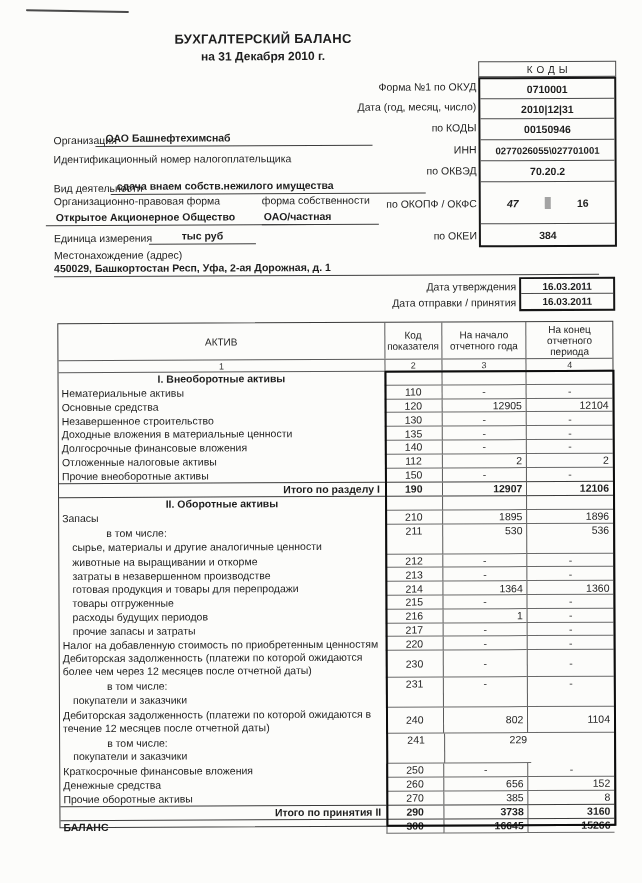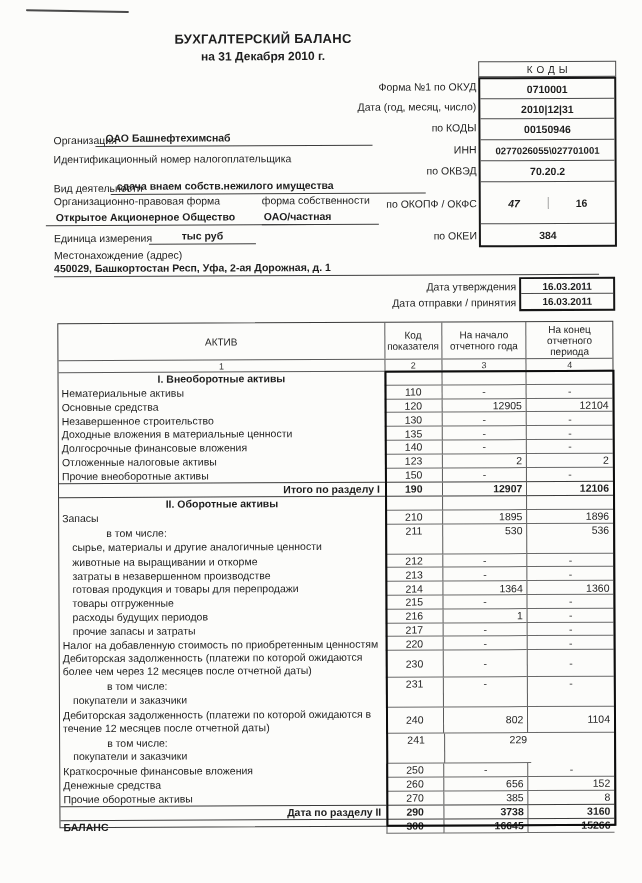--- a/index.html
+++ b/index.html
@@ -18,21 +18,21 @@
 
   .codes-label { position:absolute; right:164px; white-space:nowrap; text-align:right; }
   .codes-box { position:absolute; left:480px; top:62px; width:138px; }
   .codes-head { height:16px; border:1px solid #4a4a4a; display:flex; align-items:center; justify-content:center;
                 font-size:10px; letter-spacing:4px; padding-left:4px; }
   .codes-vals { border:2px solid #161616; }
   .cv { display:flex; align-items:center; justify-content:center; font-weight:bold; border-bottom:1px solid #4a4a4a; }
   .cv:last-child { border-bottom:none; }
   .cv-split { display:flex; }
   .cv-split .half { flex:1; display:flex; align-items:center; justify-content:center; font-weight:bold; }
-  .cv-split .half:first-child { border-right:1px solid #a3a3a3;font-style:italic; }
+  .cv-split .half:first-child { border-right:6px solid #a3a3a3;font-style:italic; }
   .cv-inn { font-size:9.6px; }
 
   .fline { position:absolute; white-space:nowrap; }
   .uval { position:absolute; font-weight:bold; border-bottom:1px solid #3d3d3d; height:15px; white-space:nowrap; }
 
   .appr-label { position:absolute; right:125px; text-align:right; white-space:nowrap; }
   .appr-box { position:absolute; left:520px; top:278px; width:96px; border:2px solid #161616; }
   .appr-row { height:15px; display:flex; align-items:center; justify-content:center; font-weight:bold; font-size:10px; }
   .appr-row:first-child { border-bottom:1px solid #4a4a4a; }
 
@@ -185,21 +185,21 @@
               <div class="lbl">Долгосрочные финансовые вложения</div>
             </div>
             <div class="c2">140</div>
             <div class="c3 dash">-</div>
             <div class="c4 dash">-</div>
           </div>
           <div class="trow item">
             <div class="c1">
               <div class="lbl">Отложенные налоговые активы</div>
             </div>
-            <div class="c2">123</div>
+            <div class="c2">112</div>
             <div class="c3">2</div>
             <div class="c4">2</div>
           </div>
           <div class="trow item hr">
             <div class="c1">
               <div class="lbl">Прочие внеоборотные активы</div>
             </div>
             <div class="c2">150</div>
             <div class="c3 dash">-</div>
             <div class="c4 dash">-</div>
@@ -345,21 +345,21 @@
           <div class="trow item hr">
             <div class="c1">
               <div class="lbl">Прочие оборотные активы</div>
             </div>
             <div class="c2">270</div>
             <div class="c3">385</div>
             <div class="c4">8</div>
           </div>
           <div class="trow total hr">
             <div class="c1">
-              <div class="lbl">Дата по разделу II</div>
+              <div class="lbl">Итого по принятия II</div>
             </div>
             <div class="c2">290</div>
             <div class="c3">3738</div>
             <div class="c4">3160</div>
           </div>
           <div class="trow balance">
             <div class="c1">
               <div class="lbl">БАЛАНС</div>
             </div>
             <div class="c2">300</div>

